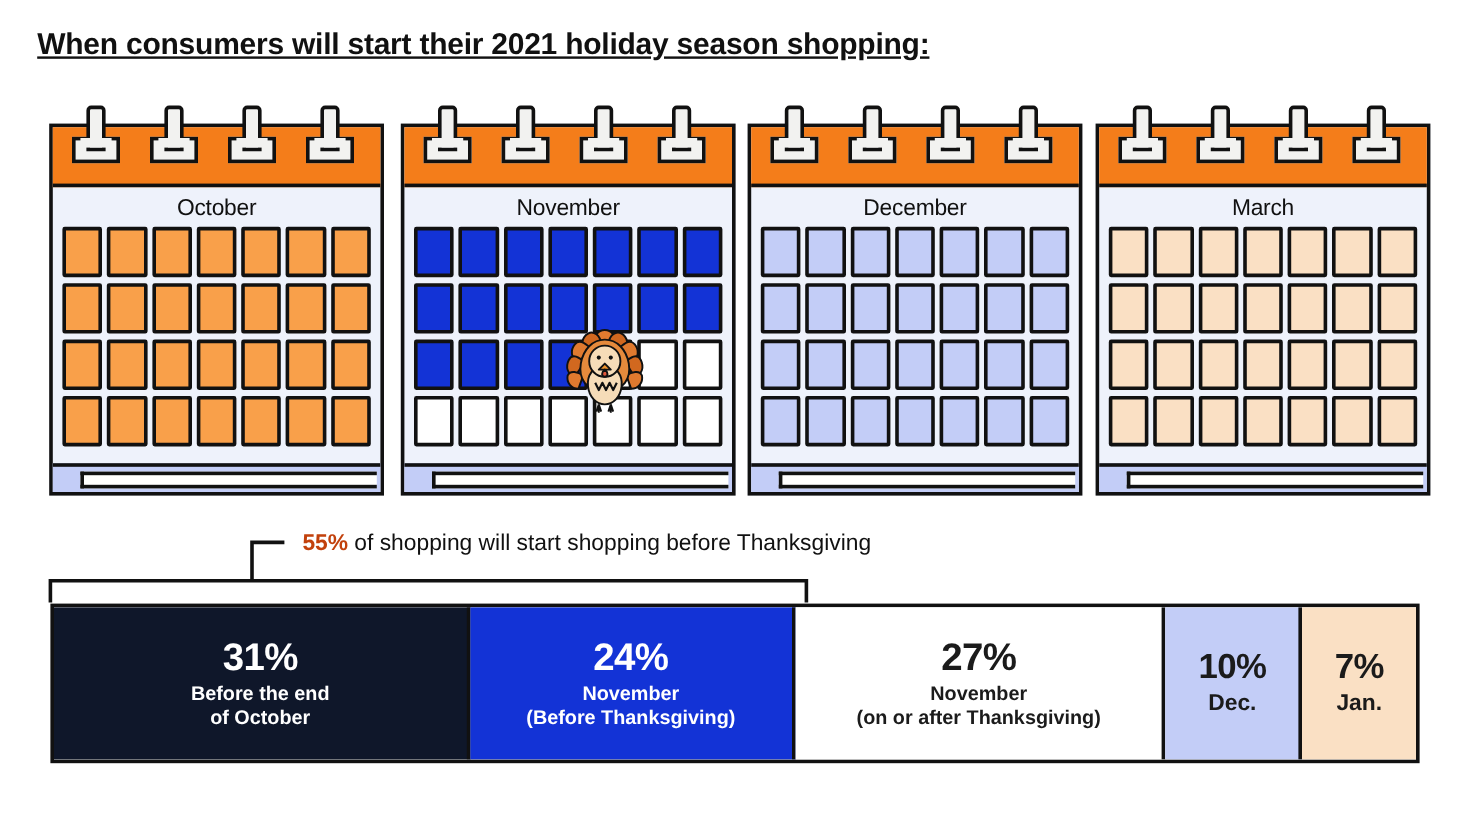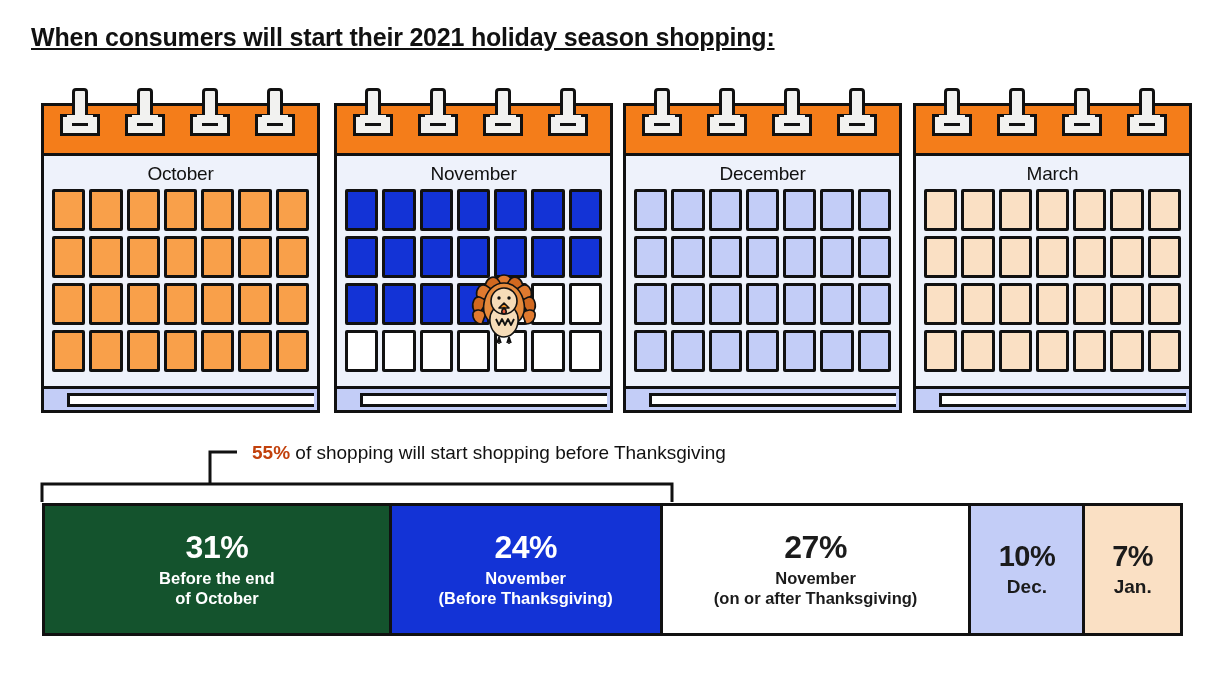--- a/index.html
+++ b/index.html
@@ -198,21 +198,21 @@
     font-weight: bold;
     line-height: 1.05;
     letter-spacing: -0.5px;
   }
   .seg .sub {
     font-size: 16.5px;
     font-weight: bold;
     line-height: 1.22;
     margin-top: 3px;
   }
-  .seg-oct   { background: #14532d; color: #ffffff; }
+  .seg-oct   { background: #0f172a; color: #ffffff; }
   .seg-nov1  { background: #1333d6; color: #ffffff; }
   .seg-nov2  { background: #ffffff; color: #1b1b1b; }
   .seg-dec   { background: #c3cdf7; color: #1b1b1b; }
   .seg-jan   { background: #fae0c4; color: #1b1b1b; }
   .seg-dec .big, .seg-jan .big { font-size: 29px; }
   .seg-dec .sub, .seg-jan .sub { font-size: 19px; }
 </style>
 </head>
 <body>
 

